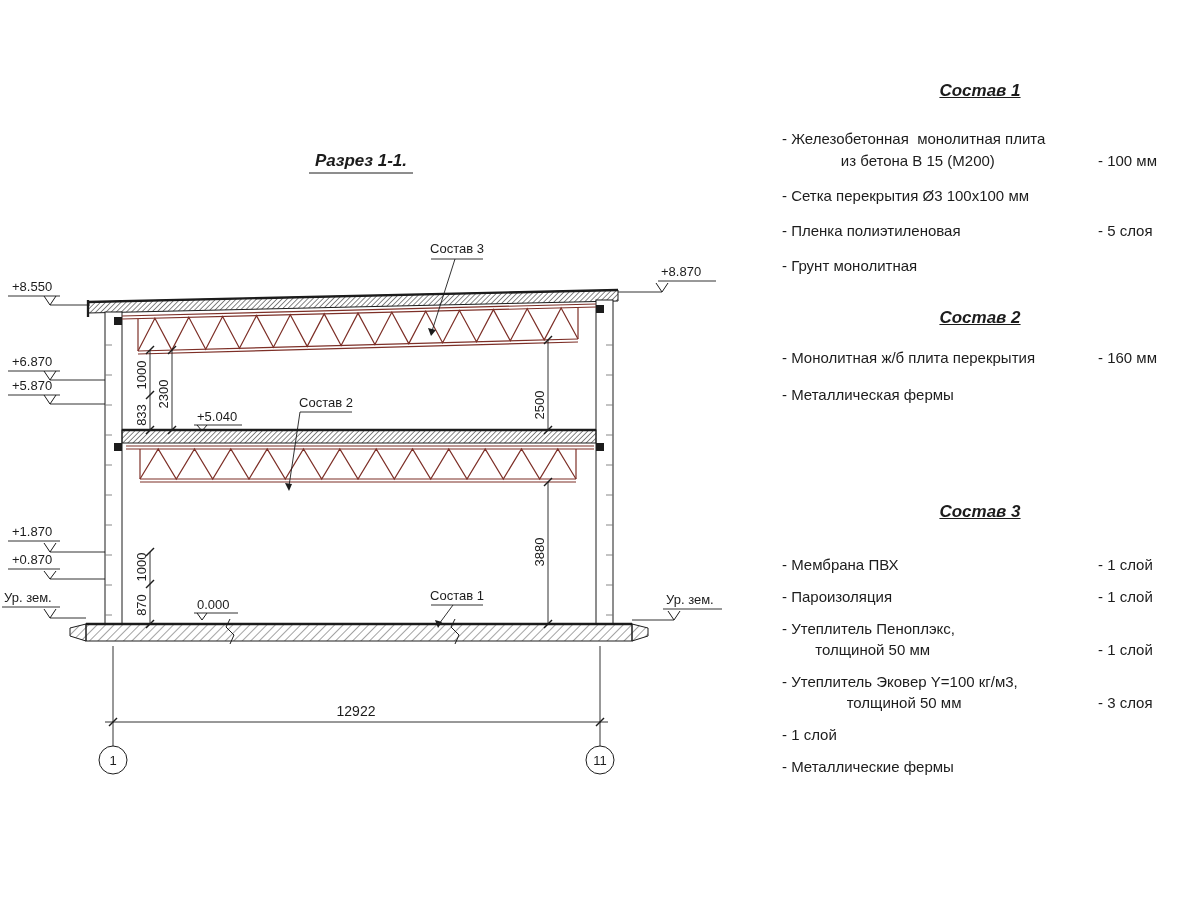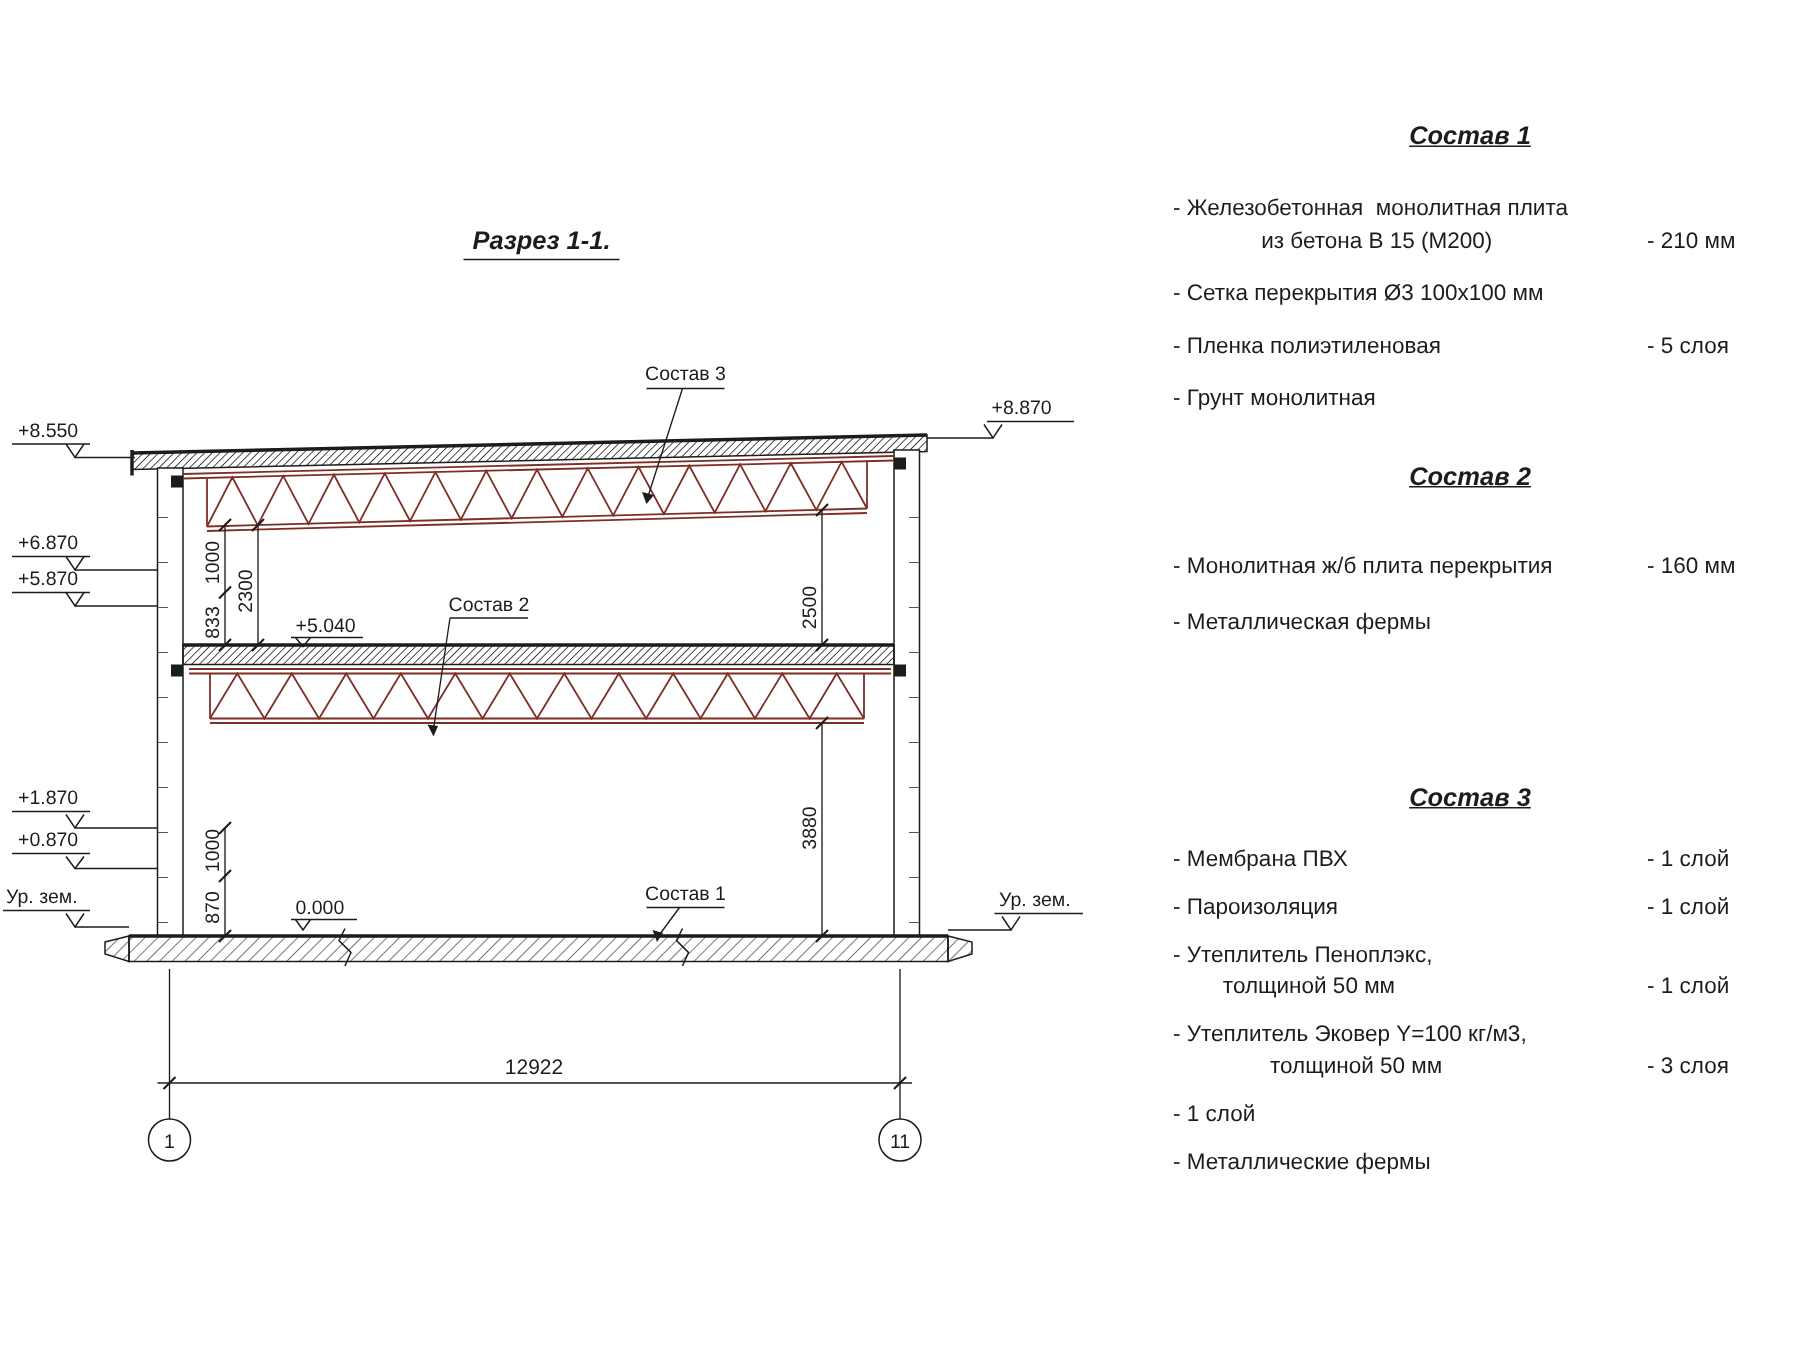--- a/index.html
+++ b/index.html
@@ -24,25 +24,25 @@
   .specs { position:absolute; left:782px; top:80px; width:396px;
            font-size:15px; line-height:22px; }
   .spec-title { font-size:17px; font-style:italic; font-weight:bold;
                 text-decoration:underline; text-align:center; }
   .rows { margin-top:26px; }
   .spec-row { display:flex; justify-content:space-between; align-items:flex-end;
               margin-bottom:13px; }
   .lbl { white-space:pre-wrap;text-align:center; }
   .val { flex:0 0 80px; text-align:left; }
   #spec2 { margin-top:30px; }
-  #spec2 .rows { margin-top:38px; }
+  #spec2 .rows { margin-top:18px; }
   #spec2 .spec-row { margin-bottom:15px; }
   #spec3 { margin-top:95px; }
   #spec3 { line-height:21px; }
-  #spec3 .rows { margin-top:20px; }
+  #spec3 .rows { margin-top:32px; }
   #spec3 .spec-row { margin-bottom:11px; }
 </style>
 </head>
 <body>
 
 <div class="sheet">
 
   <svg class="drawing-svg" width="740" height="820" viewBox="0 0 740 820">
     <defs>
       <pattern id="h0" width="3.6" height="3.6" patternUnits="userSpaceOnUse" patternTransform="rotate(45)">
@@ -244,21 +244,21 @@
   </svg>
 
   <div class="specs">
 
     <div class="spec" id="spec1">
       <div class="spec-title">Состав 1</div>
       <div class="rows">
         <div class="spec-row">
           <span class="lbl">- Железобетонная  монолитная плита
   из бетона В 15 (М200)</span>
-          <span class="val">- 210 мм</span>
+          <span class="val">- 100 мм</span>
         </div>
         <div class="spec-row">
           <span class="lbl">- Сетка перекрытия Ø3 100х100 мм</span>
           <span class="val"></span>
         </div>
         <div class="spec-row">
           <span class="lbl">- Пленка полиэтиленовая</span>
           <span class="val">-  5 слоя</span>
         </div>
         <div class="spec-row">

